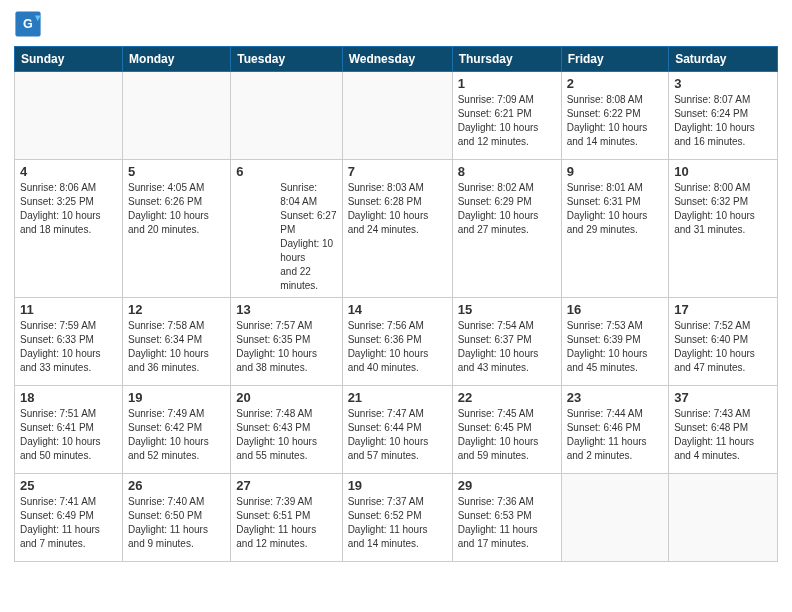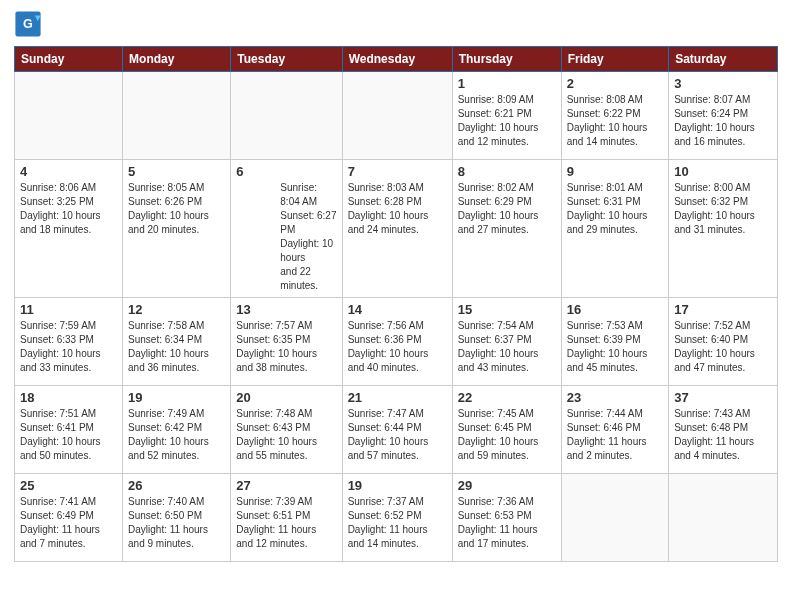--- a/index.html
+++ b/index.html
@@ -43,21 +43,21 @@
       font-size: 14px;
       font-weight: normal;
       color: #555;
     }
     .calendar {
       width: 100%;
       border-collapse: collapse;
       font-size: 11px;
     }
     .calendar thead tr th {
-      background: #7f1d1d;
+      background: #0c4a6e;
       color: #fff;
       text-align: left;
       padding: 5px 6px;
       font-size: 12px;
       font-weight: bold;
       border: 1px solid #1a6faf;
     }
     .calendar tbody tr td {
       vertical-align: top;
       padding: 4px 5px;
@@ -121,21 +121,21 @@
         </tr>
     </thead>
     <tbody id="calendar-body">
     <tr>
           <td class="empty"></td>
           <td class="empty"></td>
           <td class="empty"></td>
           <td class="empty"></td>
           <td>
             <div class="day-number">1</div>
-            <div class="day-info" style="white-space: pre-line;">Sunrise: 8:09 AM
+            <div class="day-info" style="white-space: pre-line;">Sunrise: 7:09 AM
 Sunset: 6:21 PM
 Daylight: 10 hours
 and 12 minutes.</div>
           </td>
           <td>
             <div class="day-number">2</div>
             <div class="day-info" style="white-space: pre-line;">Sunrise: 8:08 AM
 Sunset: 6:22 PM
 Daylight: 10 hours
 and 14 minutes.</div>
@@ -151,21 +151,21 @@
         <tr class="row-shaded">
           <td>
             <div class="day-number">4</div>
             <div class="day-info" style="white-space: pre-line;">Sunrise: 8:06 AM
 Sunset: 3:25 PM
 Daylight: 10 hours
 and 18 minutes.</div>
           </td>
           <td>
             <div class="day-number">5</div>
-            <div class="day-info" style="white-space: pre-line;">Sunrise: 8:05 AM
+            <div class="day-info" style="white-space: pre-line;">Sunrise: 4:05 AM
 Sunset: 6:26 PM
 Daylight: 10 hours
 and 20 minutes.</div>
           </td>
           <td>
             <div class="day-number">6</div>
             <div class="day-info" style="white-space: pre-line; margin-left: 44px;">Sunrise: 8:04 AM
 Sunset: 6:27 PM
 Daylight: 10 hours
 and 22 minutes.</div>

